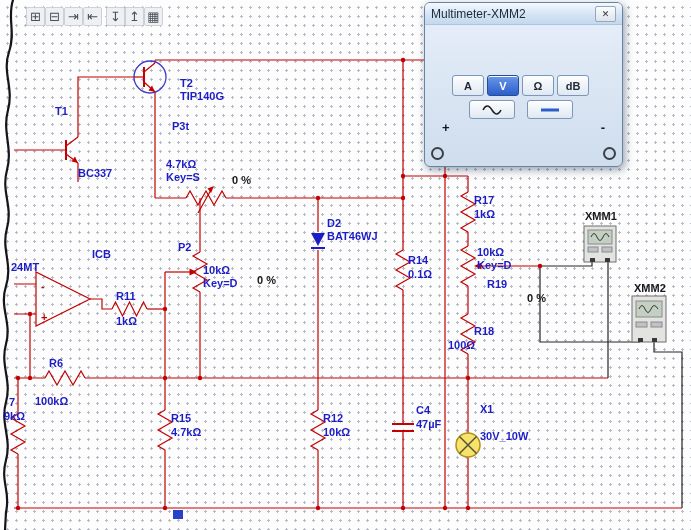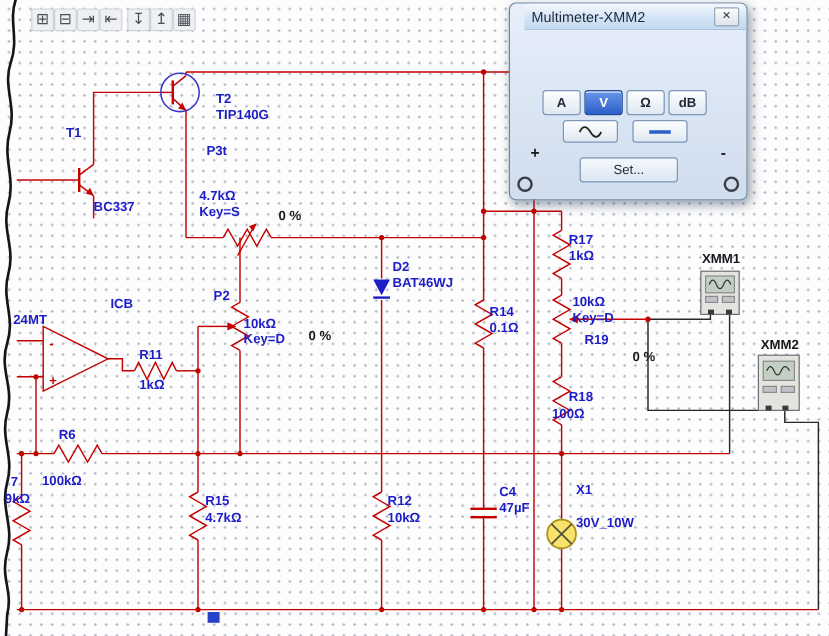--- a/index.html
+++ b/index.html
@@ -15,21 +15,21 @@
   .pct{color:#1a1a1a;}
   .ilbl{color:#17171c;}
   
   .tico{position:absolute;top:7px;width:17px;height:17px;display:flex;align-items:center;
         justify-content:center;font:13px "DejaVu Sans",sans-serif;color:#4a5058;
         background:#eef0f4;border:1px solid #ccd1d9;border-radius:2px;}
   
   .dlg{position:absolute;left:424px;top:2px;width:197px;height:163px;
        background:linear-gradient(#e7effa,#cfdded);border:1px solid #66839f;
        border-radius:6px;box-shadow:2px 3px 9px rgba(30,50,80,.45);}
-  .dlg-title{position:absolute;left:12px;right:0;top:0;height:22px;display:flex;align-items:center;
+  .dlg-title{position:absolute;left:0;right:0;top:0;height:22px;display:flex;align-items:center;
        padding:0 6px;box-sizing:border-box;border-radius:5px 5px 0 0;
        background:linear-gradient(#f4f9fe,#d2e2f4 60%,#c4d9ee);border-bottom:1px solid #aec4dc;
        font:12px "Liberation Sans",sans-serif;color:#1c2a3a;text-align:right;}
   .dlg-close{margin-left:auto;width:19px;height:14px;display:flex;align-items:center;justify-content:center;
        font:bold 9px "DejaVu Sans",sans-serif;color:#333;background:linear-gradient(#fbfcfd,#dde4ec);
        border:1px solid #97a6b8;border-radius:2px;cursor:default;}
   .dlg-display{position:absolute;left:12px;top:28px;width:167px;height:24px;background:#000;
        border:2px solid #eef3f8;box-shadow:0 0 0 1px #7c97b8;display:flex;align-items:center;
        justify-content:center;font:bold 15px "DejaVu Sans Mono",monospace;color:#fff;letter-spacing:.5px;}
   .mbtn{position:absolute;top:72px;width:30px;height:19px;display:flex;align-items:center;justify-content:center;
@@ -222,21 +222,21 @@
   <span class="clbl" style="left:327px;top:231px">BAT46WJ</span>
   <span class="clbl" style="left:408px;top:255px">R14</span>
   <span class="clbl" style="left:408px;top:269px">0.1Ω</span>
   <span class="clbl" style="left:474px;top:195px">R17</span>
   <span class="clbl" style="left:474px;top:209px">1kΩ</span>
   <span class="clbl" style="left:477px;top:247px">10kΩ</span>
   <span class="clbl" style="left:477px;top:260px">Key=D</span>
   <span class="clbl" style="left:487px;top:279px">R19</span>
   <span class="clbl pct" style="left:527px;top:293px">0 %</span>
   <span class="clbl" style="left:474px;top:326px">R18</span>
-  <span class="clbl" style="left:460px;top:340px">100Ω</span>
+  <span class="clbl" style="left:448px;top:340px">100Ω</span>
   <span class="clbl" style="left:92px;top:249px">ICB</span>
   <span class="clbl" style="left:11px;top:262px">24MT</span>
   <span class="clbl" style="left:116px;top:291px">R11</span>
   <span class="clbl" style="left:116px;top:316px">1kΩ</span>
   <span class="clbl" style="left:49px;top:358px">R6</span>
   <span class="clbl" style="left:35px;top:396px">100kΩ</span>
   <span class="clbl" style="left:9px;top:397px">7</span>
   <span class="clbl" style="left:4px;top:411px">9kΩ</span>
   <span class="clbl" style="left:171px;top:413px">R15</span>
   <span class="clbl" style="left:171px;top:427px">4.7kΩ</span>
@@ -273,17 +273,16 @@
         <path d="M2,5 Q6,-3 11,5 T20,5" stroke="#222" fill="none" stroke-width="1.5"></path>
       </svg>
     </div>
     <div class="wbtn" style="left:102px">
       <svg width="24" height="8" viewBox="0 0 24 8">
         <line x1="3" y1="4" x2="21" y2="4" stroke="#2b5fc9" stroke-width="3"></line>
       </svg>
     </div>
     <span class="term-lbl" style="left:17px">+</span>
     <span class="term-lbl" style="right:17px">-</span>
-    <div class="setbtn">Set...</div>
     <div class="post" style="left:6px"></div>
     <div class="post" style="right:6px"></div>
   </div>
 </div>
 
 </body></html>

